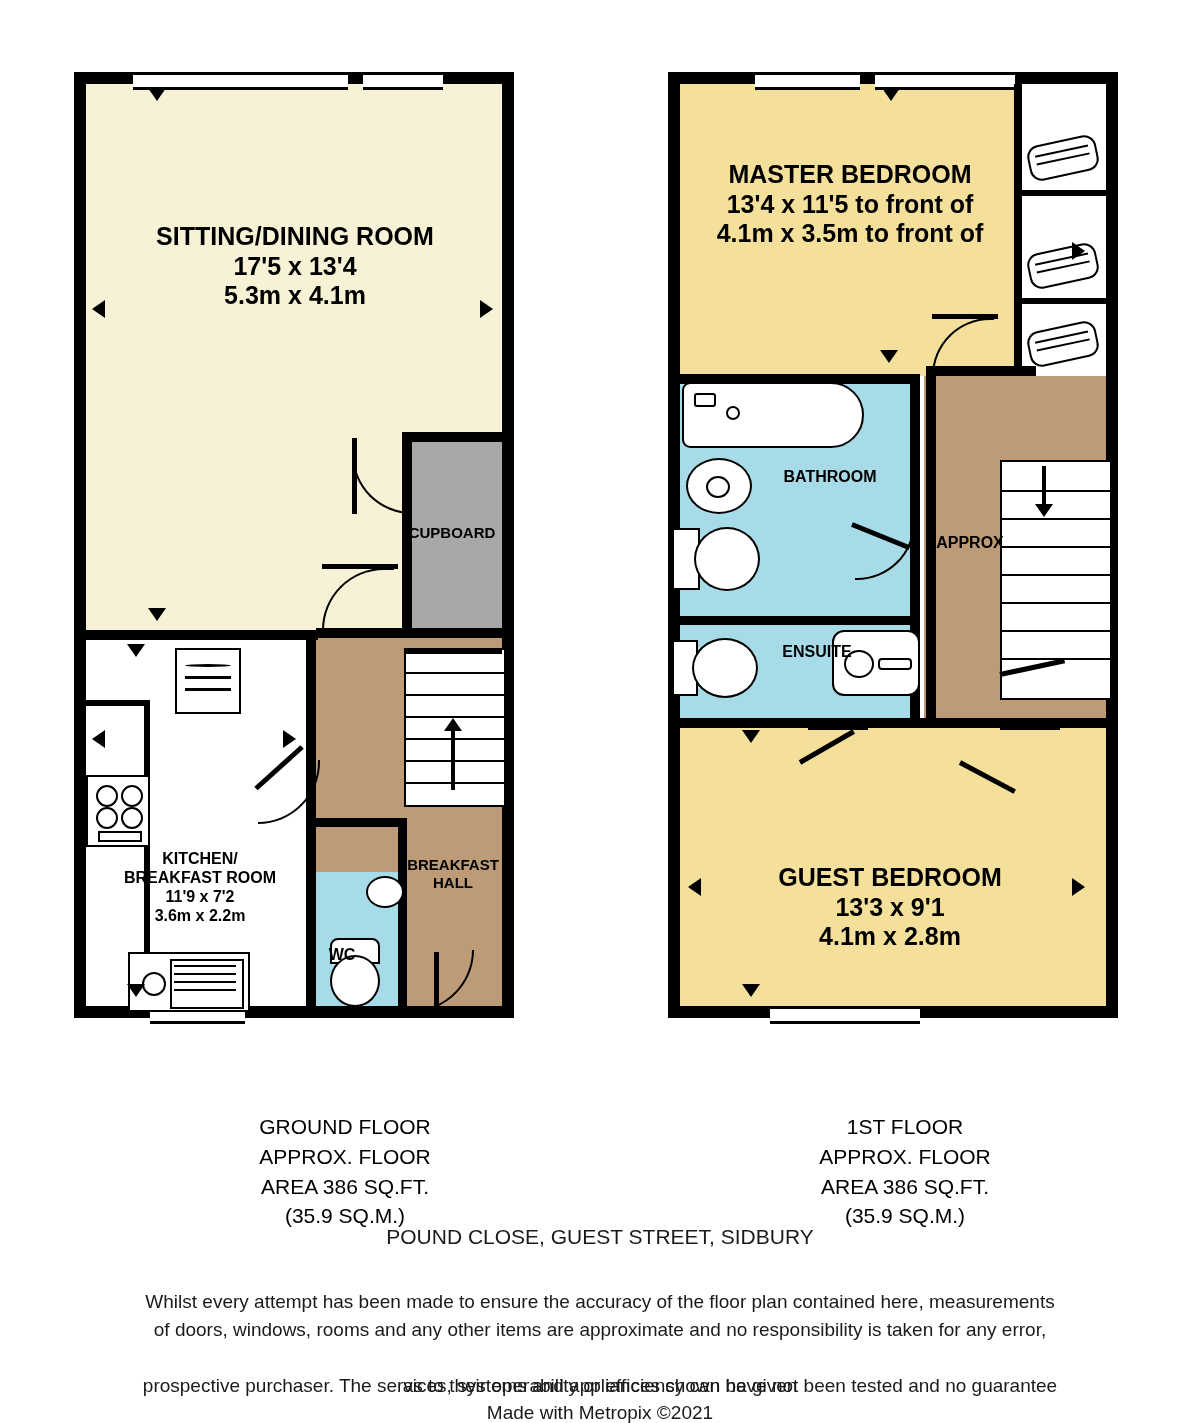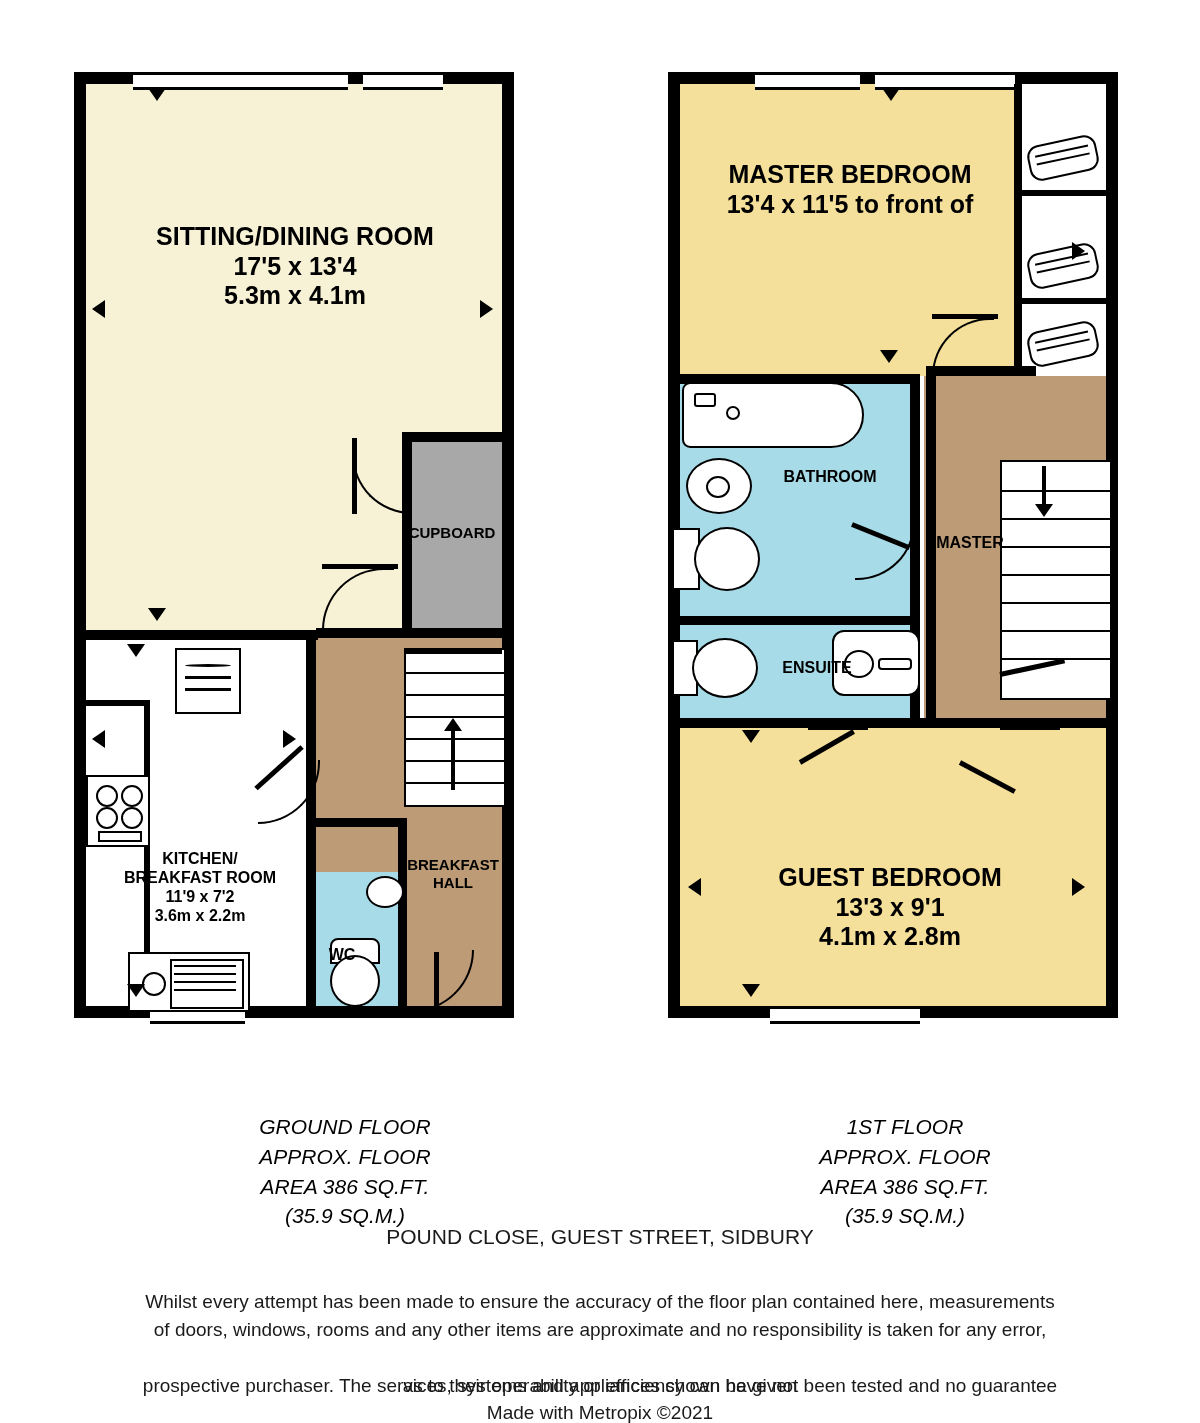--- a/index.html
+++ b/index.html
@@ -39,21 +39,21 @@
   .stairs{position:absolute;background:#fff;border:2px solid #000;}
   .stairs div{position:absolute;left:0;right:0;height:0;border-top:2px solid #000;}
 
   .fixture{position:absolute;border:2px solid #000;background:#fff;}
   .rounded{border-radius:12px;}
   .oval{border-radius:50%;}
 
   
   .footer{position:absolute;left:0;width:1200px;text-align:center;font-size:21px;line-height:1.42;color:#1a1a1a;}
   .foot-small{font-size:19px;line-height:1.45;}
-  .foot-col{position:absolute;text-align:center;font-size:21px;line-height:1.42;font-style:italic;}
+  .foot-col{position:absolute;text-align:center;font-size:21px;line-height:1.42;}
 </style>
 </head>
 <body>
 
 <div class="plan">
 
   <div class="floor">
 
     <div class="room fill-cream" style="left:85px;top:80px;width:420px;height:560px;"></div>
     <div class="room fill-white" style="left:85px;top:640px;width:230px;height:370px;"></div>
@@ -255,38 +255,39 @@
     <div class="arrow arr-d" style="left:882px;top:88px;"></div>
     <div class="arrow arr-d" style="left:880px;top:350px;"></div>
     <div class="arrow arr-d" style="left:742px;top:730px;"></div>
     <div class="arrow arr-l" style="left:688px;top:878px;"></div>
     <div class="arrow arr-r" style="left:1072px;top:878px;"></div>
     <div class="arrow arr-d" style="left:742px;top:984px;"></div>
 
     <div class="label big" style="left:680px;top:160px;width:340px;">
       <div>MASTER BEDROOM</div>
       <div>13'4 x 11'5 to front of</div>
+      <div>4.1m x 3.5m to front of</div>
     </div>
 
     <div class="label big" style="left:680px;top:838px;width:420px;margin-top:25px;">
       <div>GUEST BEDROOM</div>
       <div>13'3 x 9'1</div>
       <div>4.1m x 2.8m</div>
     </div>
 
     <div class="label mid" style="left:750px;top:468px;width:160px;">
       <div>BATHROOM</div>
     </div>
 
-    <div class="label mid" style="left:762px;top:659px;width:110px;">
+    <div class="label mid" style="left:762px;top:643px;width:110px;">
       <div>ENSUITE</div>
     </div>
 
     <div class="label mid" style="left:910px;top:534px;width:120px;">
-      <div>MASTER</div>
+      <div>APPROX</div>
     </div>
   </div>
 
   <div class="foot-col" style="left:145px;top:1112px;width:400px;">
     <div>GROUND FLOOR</div>
     <div>APPROX. FLOOR</div>
     <div>AREA 386 SQ.FT.</div>
     <div>(35.9 SQ.M.)</div>
   </div>
 

